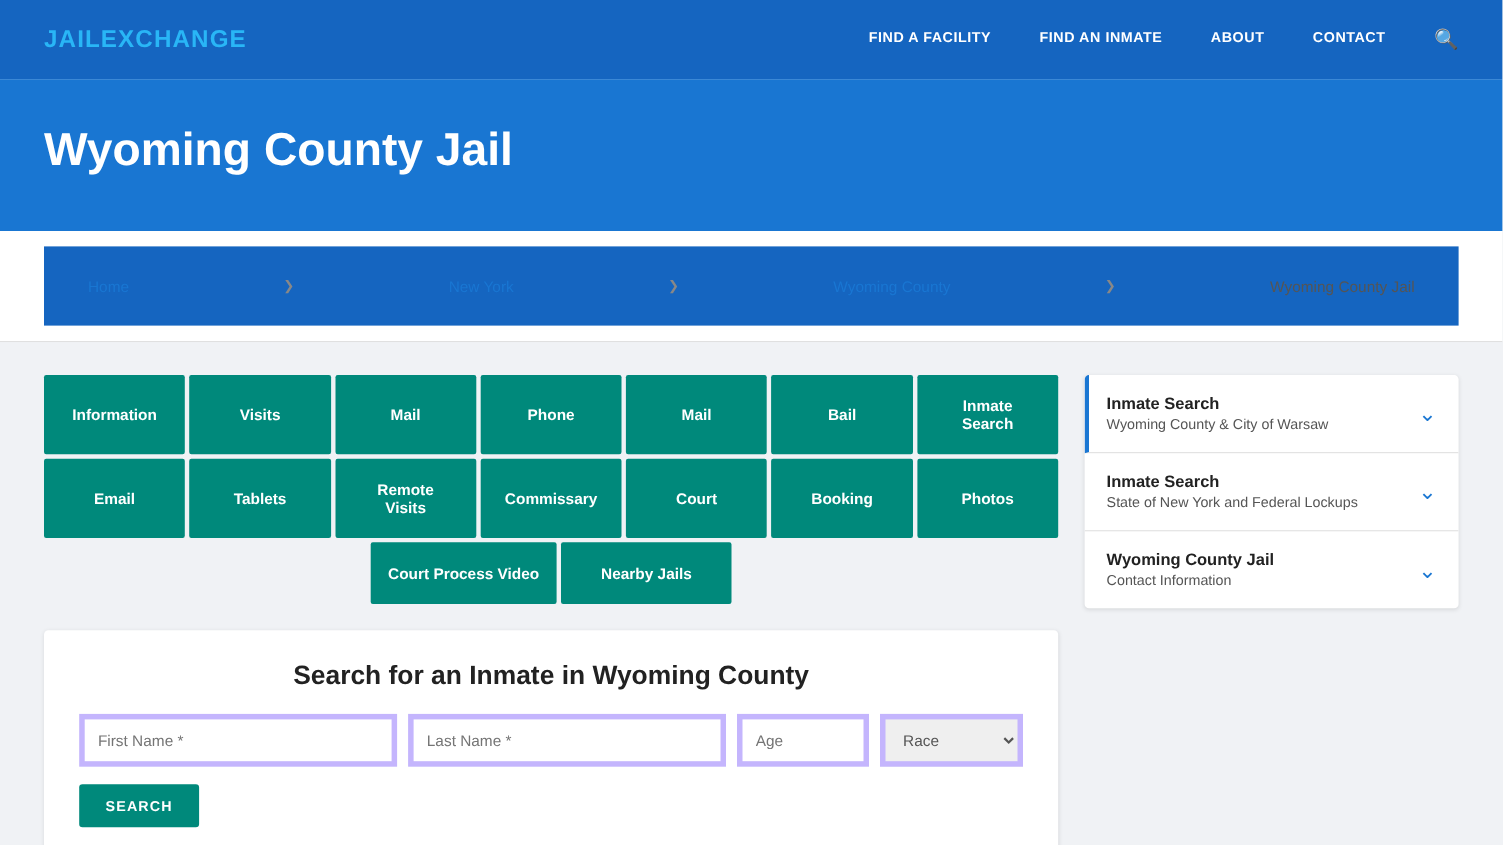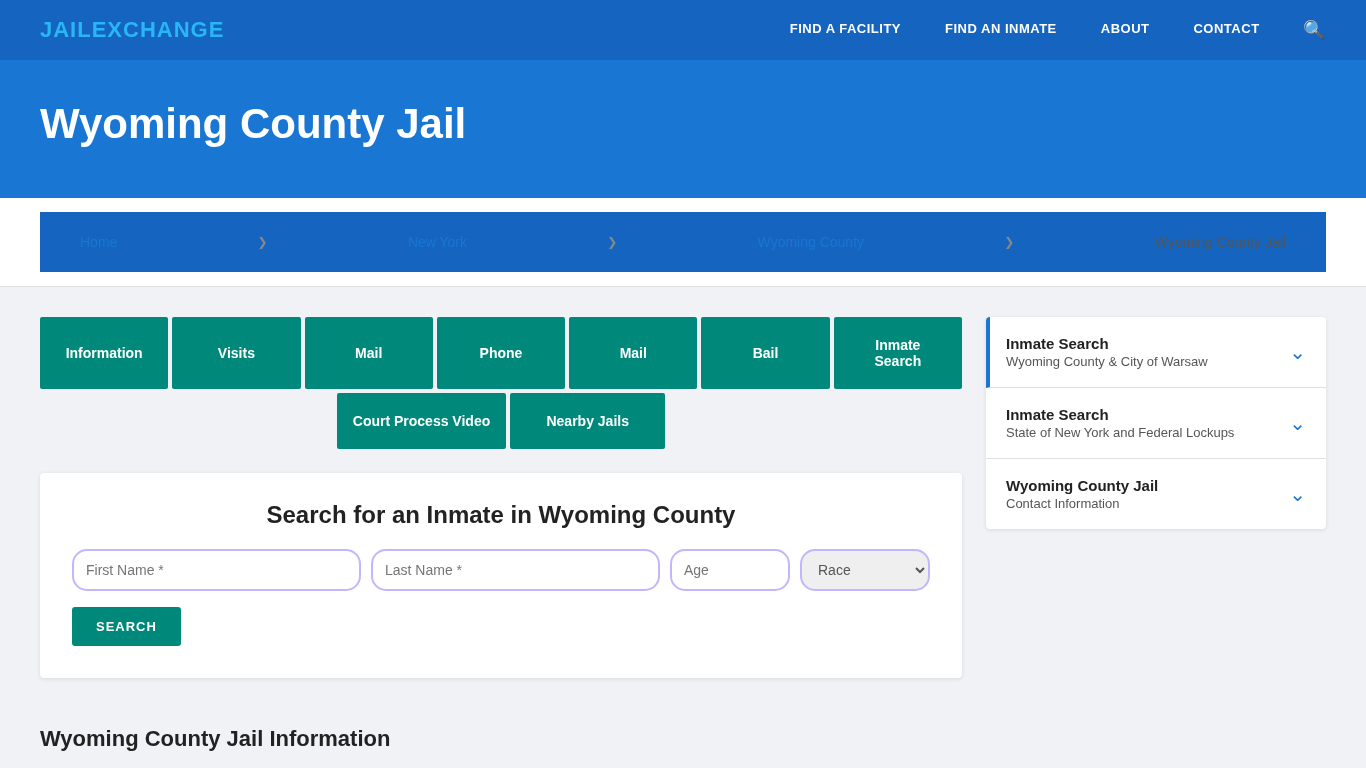--- a/index.html
+++ b/index.html
@@ -5,21 +5,21 @@
     * { margin: 0; padding: 0; box-sizing: border-box; }
     body { font-family: Arial, sans-serif; background: #f0f2f5; color: #333; }
 
     
     nav {
       background: #1565c0;
       display: flex;
       align-items: center;
       justify-content: space-between;
       padding: 0 40px;
-      height: 60px;
+      height: 72px;
     }
     .logo {
       font-size: 22px;
       font-weight: 900;
       color: #fff;
       letter-spacing: 1px;
     }
     .logo span { color: #29b6f6; }
     .nav-links {
       display: flex;
@@ -124,22 +124,22 @@
       margin-bottom: 20px;
       color: #222;
     }
     .search-fields {
       display: flex;
       gap: 10px;
       margin-bottom: 16px;
       flex-wrap: wrap;
     }
     .search-fields input, .search-fields select {
-      border: 2px solid #c4b5fd;
-      border-radius: 15px;
+      border: 5px solid #c4b5fd;
+      border-radius: 0;
       padding: 10px 12px;
       font-size: 14px;
       color: #555;
       outline: none;
     }
     .search-fields input { flex: 1; min-width: 120px; }
     .search-fields select { min-width: 130px; }
     .search-btn {
       background: #00897b;
       color: #fff;
@@ -241,20 +241,29 @@
     <div class="btn-grid">
       <button class="nav-btn">Information</button>
       <button class="nav-btn">Visits</button>
       <button class="nav-btn">Mail</button>
       <button class="nav-btn">Phone</button>
       <button class="nav-btn">Mail</button>
       <button class="nav-btn">Bail</button>
       <button class="nav-btn">Inmate Search</button>
     </div>
 
+    <div class="btn-grid-row2">
+      <button class="nav-btn">Email</button>
+      <button class="nav-btn">Tablets</button>
+      <button class="nav-btn">Remote Visits</button>
+      <button class="nav-btn">Commissary</button>
+      <button class="nav-btn">Court</button>
+      <button class="nav-btn">Booking</button>
+      <button class="nav-btn">Photos</button>
+    </div>
 
     <div class="btn-grid-row3">
       <button class="nav-btn wide">Court Process Video</button>
       <button class="nav-btn wide">Nearby Jails</button>
     </div>
 
     <div class="search-card">
       <h2>Search for an Inmate in Wyoming County</h2>
       <div class="search-fields">
         <input type="text" placeholder="First Name *" style="">

